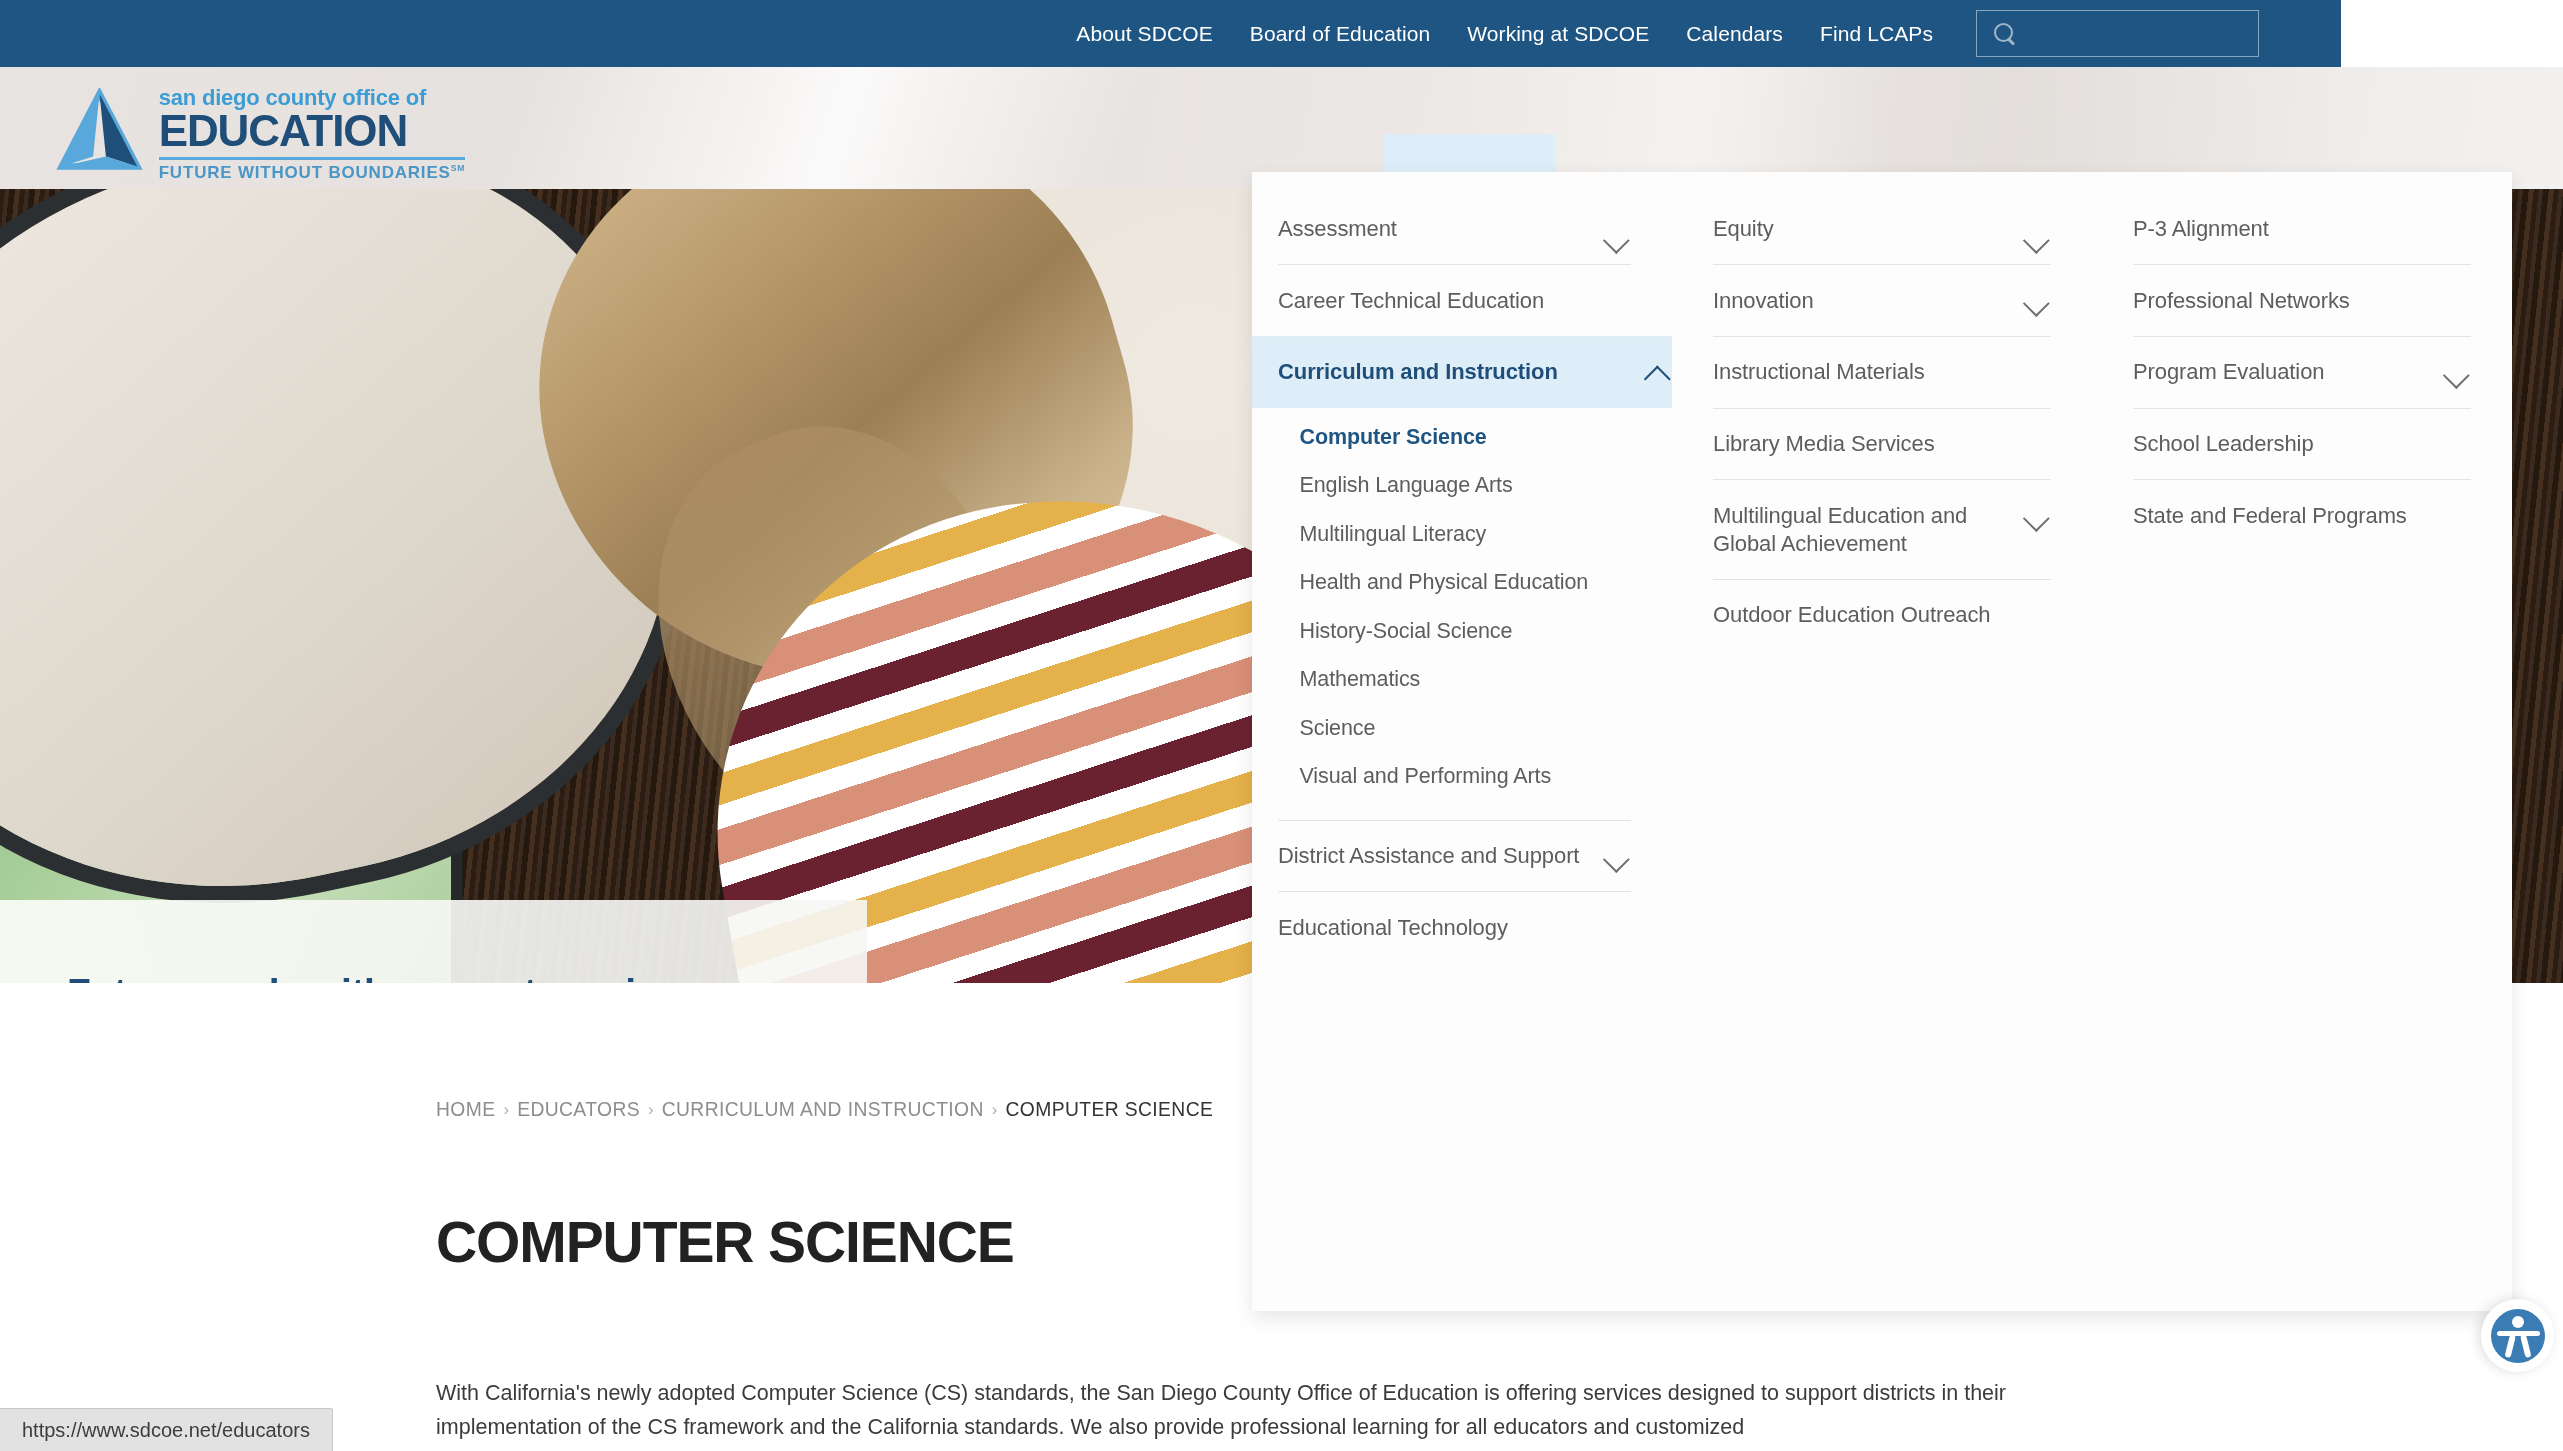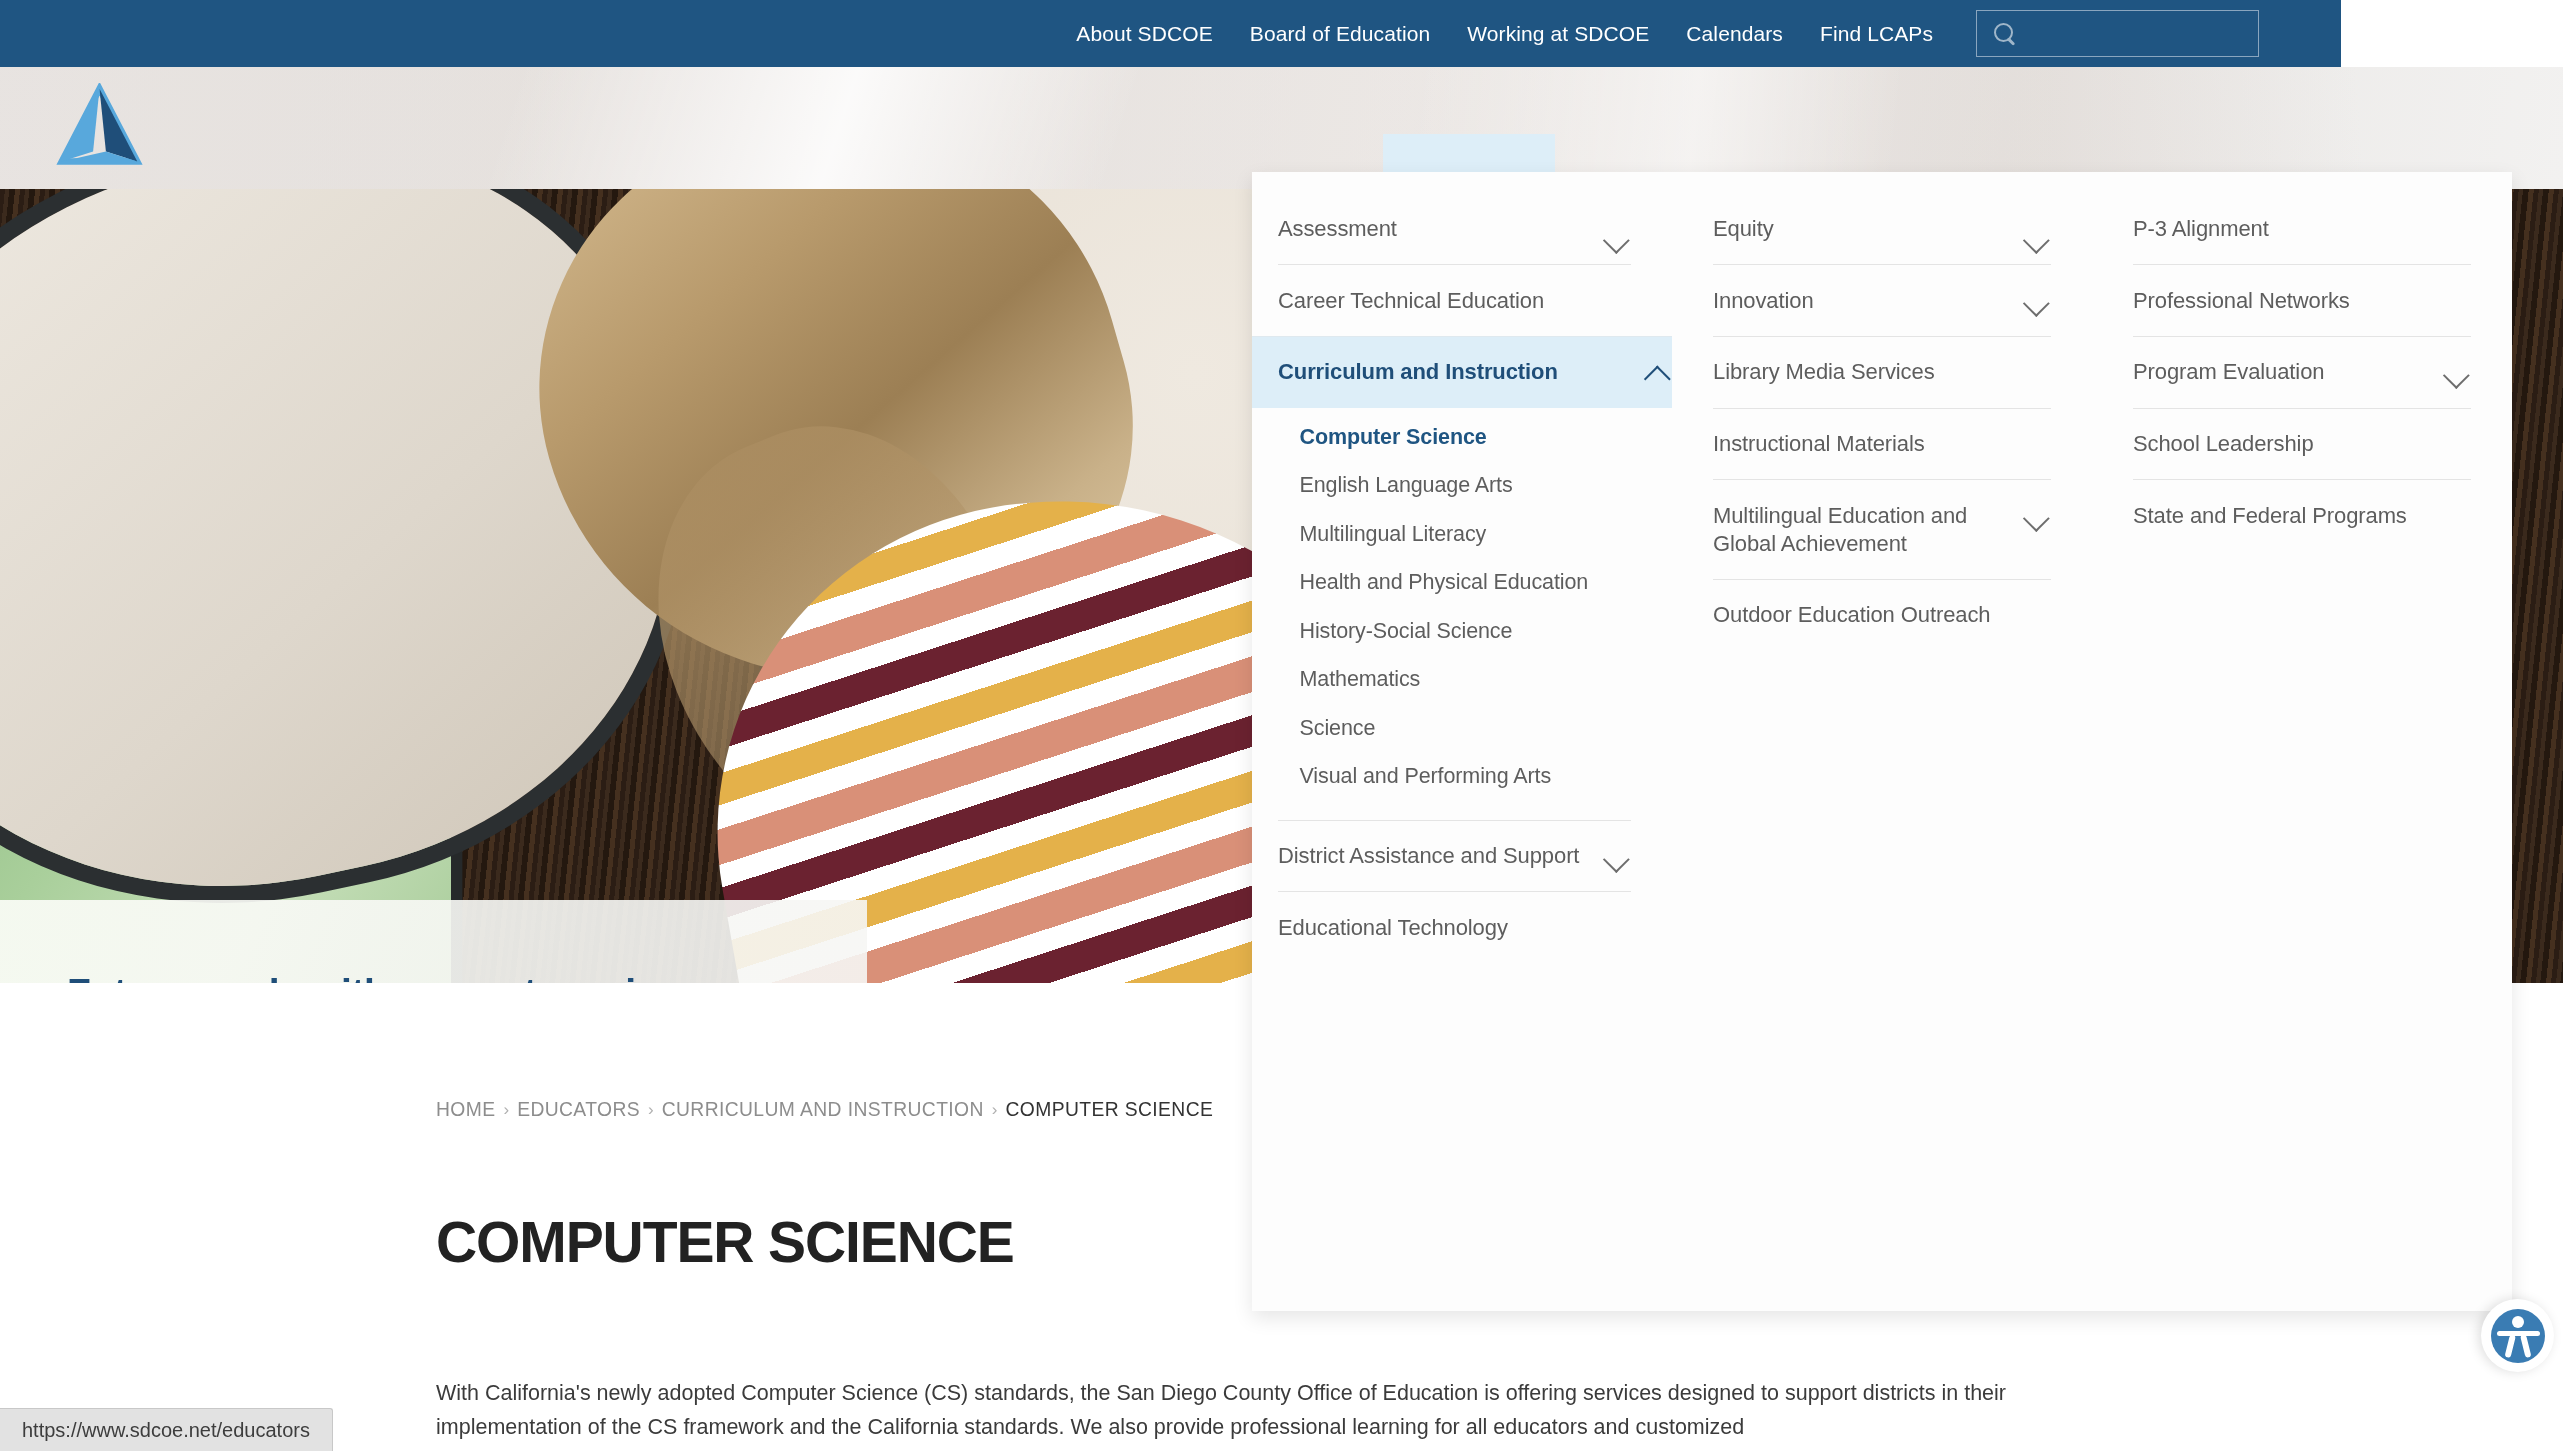--- a/index.html
+++ b/index.html
@@ -320,20 +320,26 @@
     <div class="header-sheen"></div>
     <div class="brand">
       <div class="brand-mark">
         <svg width="87" height="87" viewBox="0 0 122 122" aria-hidden="true">
           <polygon points="61,8 114,110 8,110" fill="none" stroke="#58a8dc" stroke-width="9"></polygon>
           <polygon points="61,8 114,110 70,96" fill="#1f4e79"></polygon>
           <polygon points="61,8 52,96 8,110" fill="#58a8dc"></polygon>
           <polygon points="8,110 114,110 70,96" fill="#58a8dc"></polygon>
         </svg>
       </div>
+      <div class="brand-text">
+        <div class="brand-line1">san diego county office of</div>
+        <div class="brand-line2">EDUCATION</div>
+        <div class="brand-rule"></div>
+        <div class="brand-line3"><span>FUTURE WITHOUT BOUNDARIES</span><sup>SM</sup></div>
+      </div>
     </div>
 
     <nav class="mainnav">
       <div class="mainnav-item">SCHOOLS</div>
       <div class="mainnav-item active">EDUCATORS</div>
       <div class="mainnav-item">SPECIAL POPULATIONS</div>
       <div class="mainnav-item">SUPPORTING STUDENTS</div>
       <div class="mainnav-item">ADMINISTRATIVE SERVICES</div>
     </nav>
   </div>
@@ -374,24 +380,24 @@
     <div class="mega-col c2">
       <div class="mega-row">
         <div class="mega-label">Equity</div>
         <span class="chev"></span>
       </div>
       <div class="mega-row">
         <div class="mega-label">Innovation</div>
         <span class="chev"></span>
       </div>
       <div class="mega-row">
+        <div class="mega-label">Instructional Materials</div>
+      </div>
+      <div class="mega-row">
         <div class="mega-label">Library Media Services</div>
-      </div>
-      <div class="mega-row">
-        <div class="mega-label">Instructional Materials</div>
       </div>
       <div class="mega-row">
         <div class="mega-label">Multilingual Education and Global Achievement</div>
         <span class="chev"></span>
       </div>
       <div class="mega-row">
         <div class="mega-label">Outdoor Education Outreach</div>
       </div>
     </div>
 

